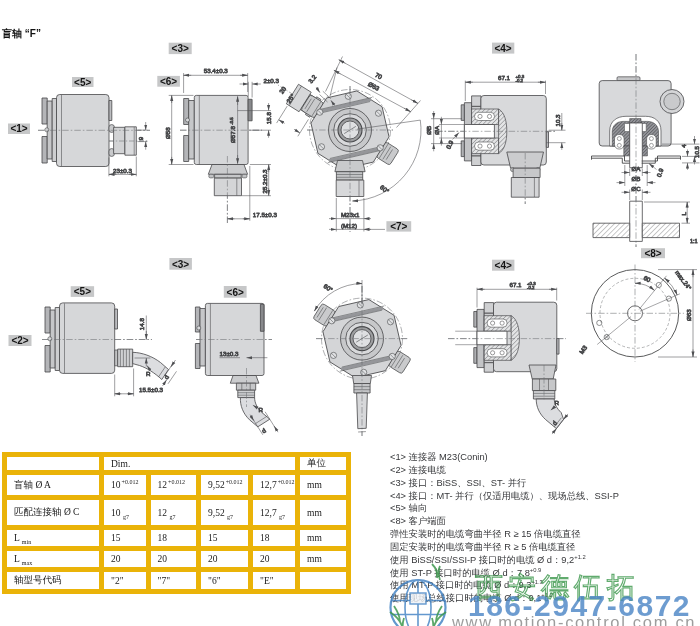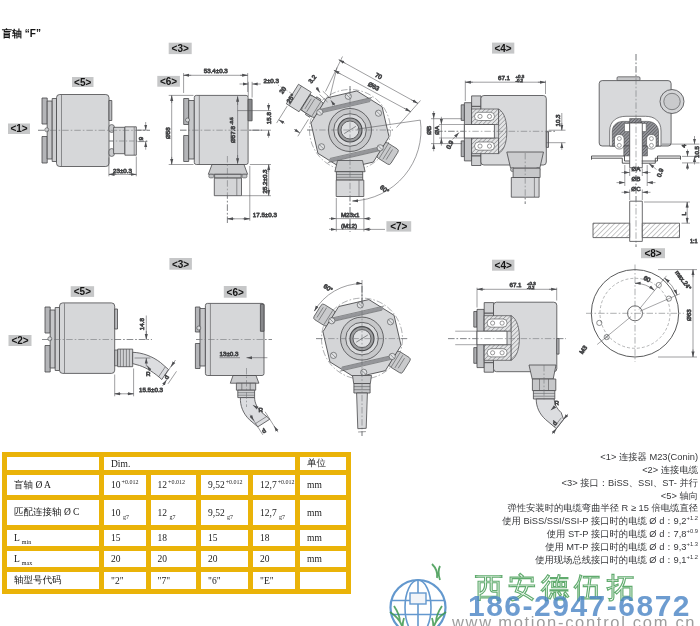--- a/index.html
+++ b/index.html
@@ -15,21 +15,21 @@
   .lbltxt{fill:#141414;font-size:10px;font-weight:bold;}
   
   .spec{position:absolute;left:2px;top:424px;width:344px;border-collapse:collapse;
         table-layout:fixed;color:#1a1a1a;}
   .spec td{border:5px solid #eab308;font-size:9.5px;padding:0 0 0 7px;vertical-align:middle;
            white-space:nowrap;overflow:hidden;font-family:Liberation Serif, serif;}
   .spec sup{font-size:6px;vertical-align:super;line-height:0;margin-left:1px;}
   .spec sub{font-size:6px;vertical-align:sub;line-height:0;}
   
   .notes{position:absolute;left:390px;top:423px;width:308px;color:#36373a;font-size:9.3px;
-         line-height:12.85px;white-space:nowrap;text-align:right;}
+         line-height:12.85px;white-space:nowrap;}
   .notes sup{font-size:5.8px;vertical-align:super;line-height:0;}
   .unitnote{position:absolute;right:24px;top:604px;font-size:16px;color:#2f3032;}
   
   .wm{position:absolute;pointer-events:none;white-space:nowrap;}
   .wm-company{left:475px;top:541px;font-size:28px;font-weight:normal;letter-spacing:5px;
       color:rgba(255,255,255,0.05);-webkit-text-stroke:1.15px rgba(58,150,74,0.8);}
   .wm-phone{left:468px;top:561px;font-size:30px;font-weight:bold;letter-spacing:1.5px;
       color:rgba(77,134,198,0.82);}
   .wm-site{left:452px;top:585px;font-size:16.5px;color:rgba(140,140,140,0.85);letter-spacing:1.7px;}
   .wm-stamp{left:388px;top:534px;}
@@ -773,22 +773,25 @@
     <td>"E"</td>
     <td></td>
   </tr>
 </tbody>
     </table>
 
 <div class="notes">
   <div><span>&lt;1&gt; 连接器 M23(Conin)</span><sup></sup></div>
   <div><span>&lt;2&gt; 连接电缆</span><sup></sup></div>
   <div><span>&lt;3&gt; 接口：BiSS、SSI、ST- 并行</span><sup></sup></div>
+  <div><span>&lt;4&gt; 接口：MT- 并行（仅适用电缆）、现场总线、SSI-P</span><sup></sup></div>
   <div><span>&lt;5&gt; 轴向</span><sup></sup></div>
+  <div><span>&lt;8&gt; 客户端面</span><sup></sup></div>
   <div><span>弹性安装时的电缆弯曲半径 R ≥ 15 倍电缆直径</span><sup></sup></div>
+  <div><span>固定安装时的电缆弯曲半径 R ≥ 5 倍电缆直径</span><sup></sup></div>
   <div><span>使用 BiSS/SSI/SSI-P 接口时的电缆 Ø d：9,2</span><sup>+1.2</sup></div>
   <div><span>使用 ST-P 接口时的电缆 Ø d：7,8</span><sup>+0.9</sup></div>
   <div><span>使用 MT-P 接口时的电缆 Ø d：9,3</span><sup>+1.3</sup></div>
   <div><span>使用现场总线接口时的电缆 Ø d：9,1</span><sup>+1.2</sup></div>
 </div>
 
 <div class="unitnote">尺寸单位：mm</div>
 
 <div class="wm wm-company">西安德伍拓</div>
 <div class="wm wm-phone">186-2947-6872</div>

